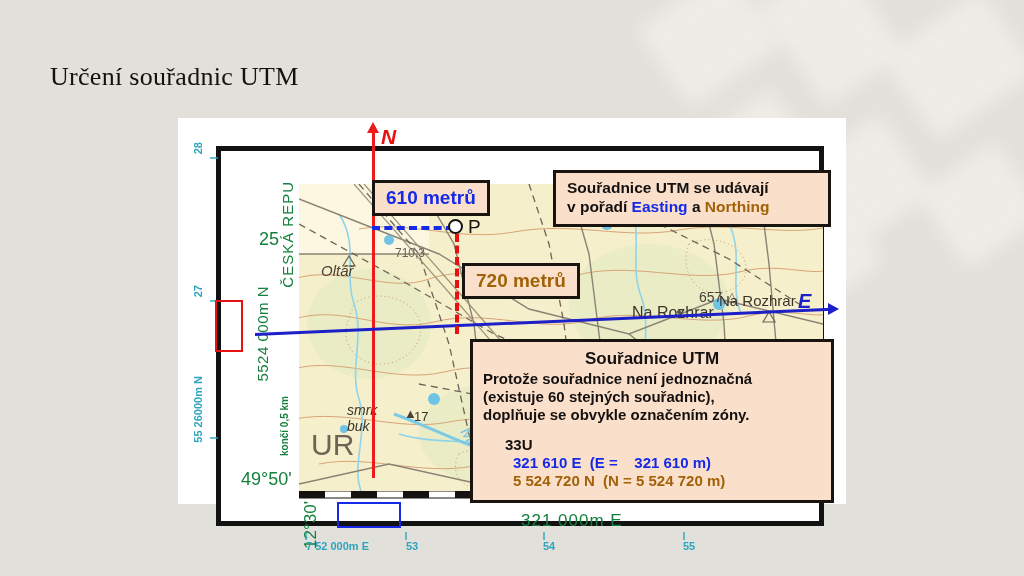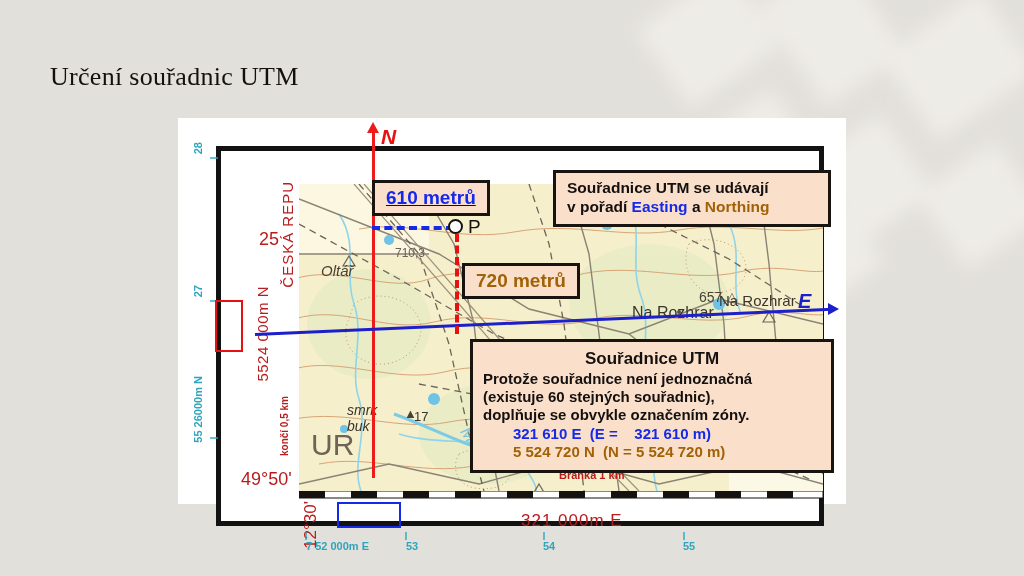--- a/index.html
+++ b/index.html
@@ -59,39 +59,38 @@
     overflow: hidden;
     background: #f4ecc4;
   }
   .mapbg { position:absolute; inset:0; }
 
   
   .teal { color: #2fa5bd; font-size: 11px; font-weight: 700; }
   .vert { writing-mode: vertical-rl; transform: rotate(180deg); }
 
   
-  .blk { color: #b91c1c; font-weight: 400; }
+  .blk { color: #15803d; font-weight: 400; }
 
   
   .callout {
     position: absolute;
     background: #fae0cb;
     border: 3px solid #1a1410;
     color: #14100f;
     font-weight: bold;
     line-height: 1.22;
   }
   .blue { color: #1629e8; }
   .red  { color: #a16207; }
 
   #box610 {
     left: 372px; top: 180px;
     padding: 3px 11px 4px;
     font-size: 19px;
-    text-decoration: underline;
   }
   #box720 {
     left: 462px; top: 263px;
     padding: 3px 11px 4px;
     font-size: 19px;
   }
   #boxTop {
     left: 553px; top: 170px;
     width: 278px;
     padding: 6px 2px 7px 11px;
@@ -394,15 +393,16 @@
 <div class="callout" id="boxTop">
   <div>Souřadnice UTM se udávají</div>
   <div><span>v pořadí </span><span class="blue">Easting</span><span> a </span><span class="red">Northing</span></div>
 </div>
 
 <div class="callout" id="boxBig">
   <div class="hdr">Souřadnice UTM</div>
   <div>Protože souřadnice není jednoznačná</div>
   <div>(existuje 60 stejných souřadnic),</div>
   <div>doplňuje se obvykle označením zóny.</div>
+  <div class="zone">33U</div>
   <div class="coord blue">321 610 E  (E =    321 610 m)</div>
   <div class="coord red">5 524 720 N  (N = 5 524 720 m)</div>
 </div>
 
 </body></html>

